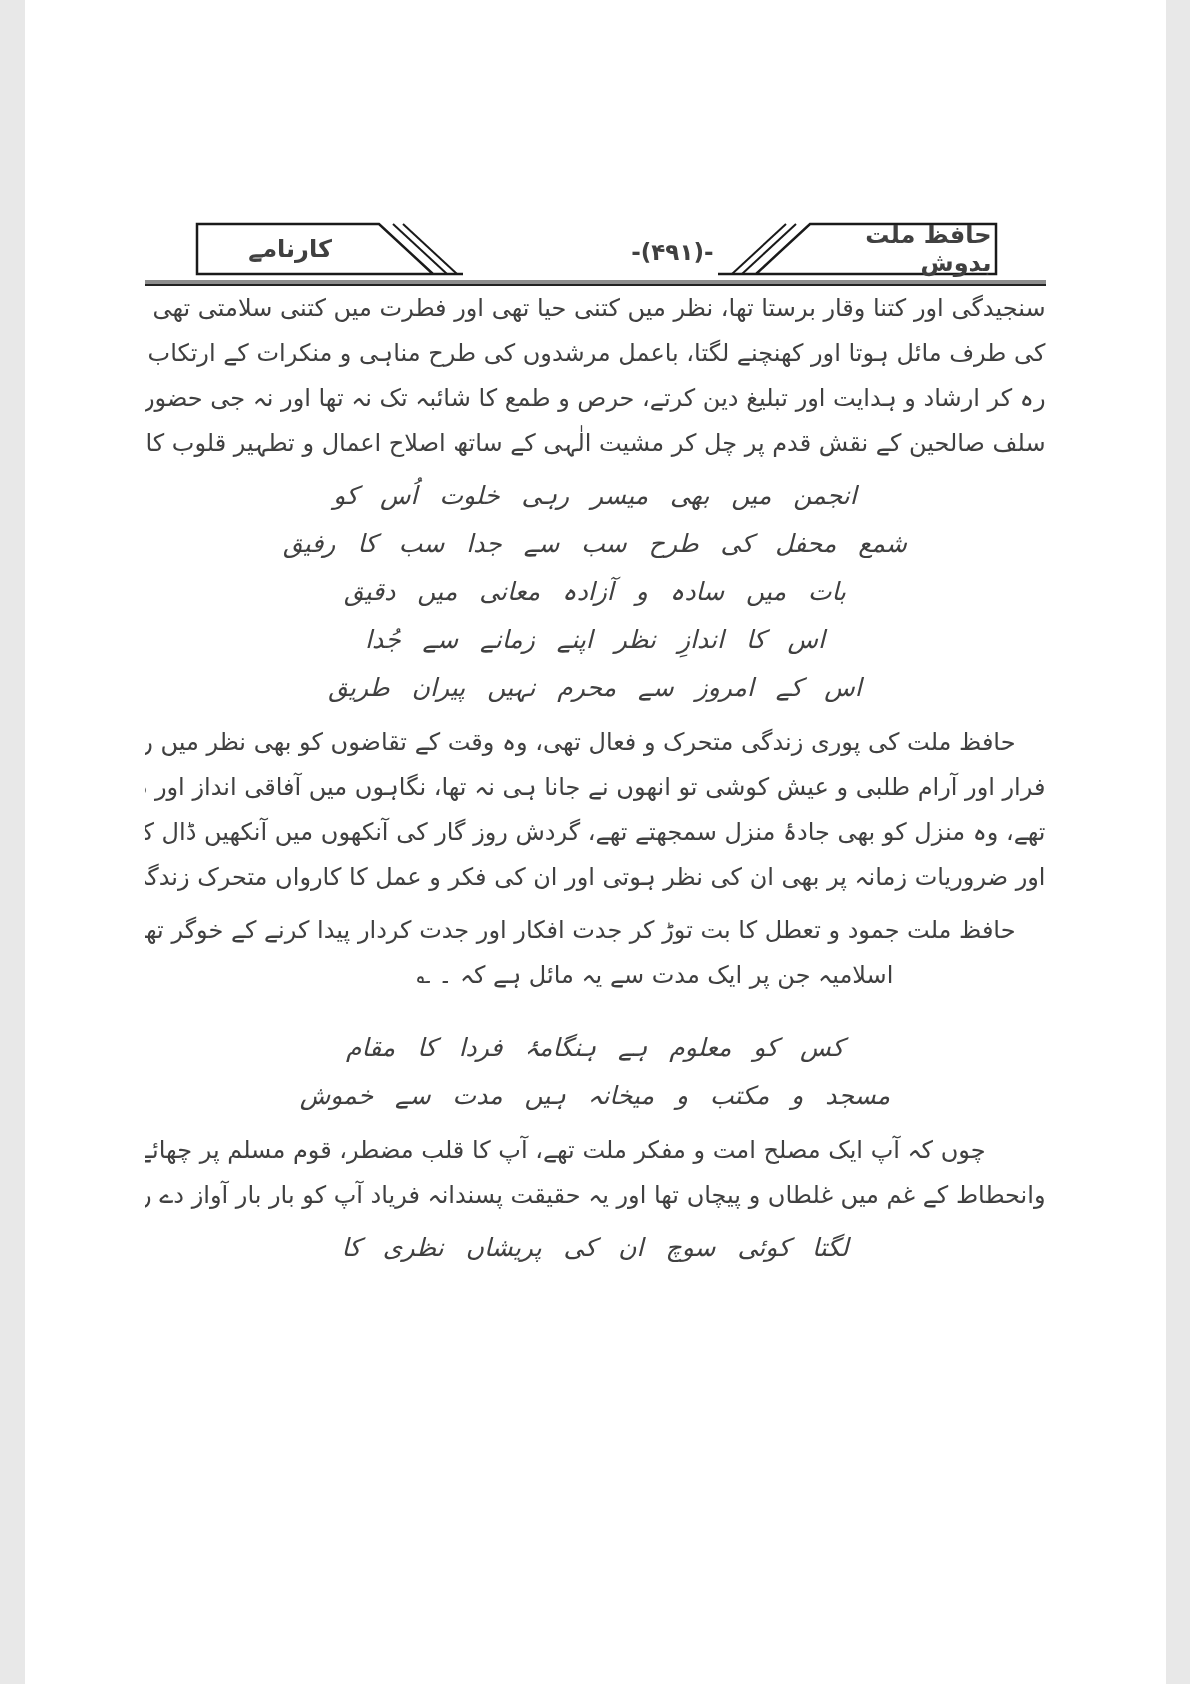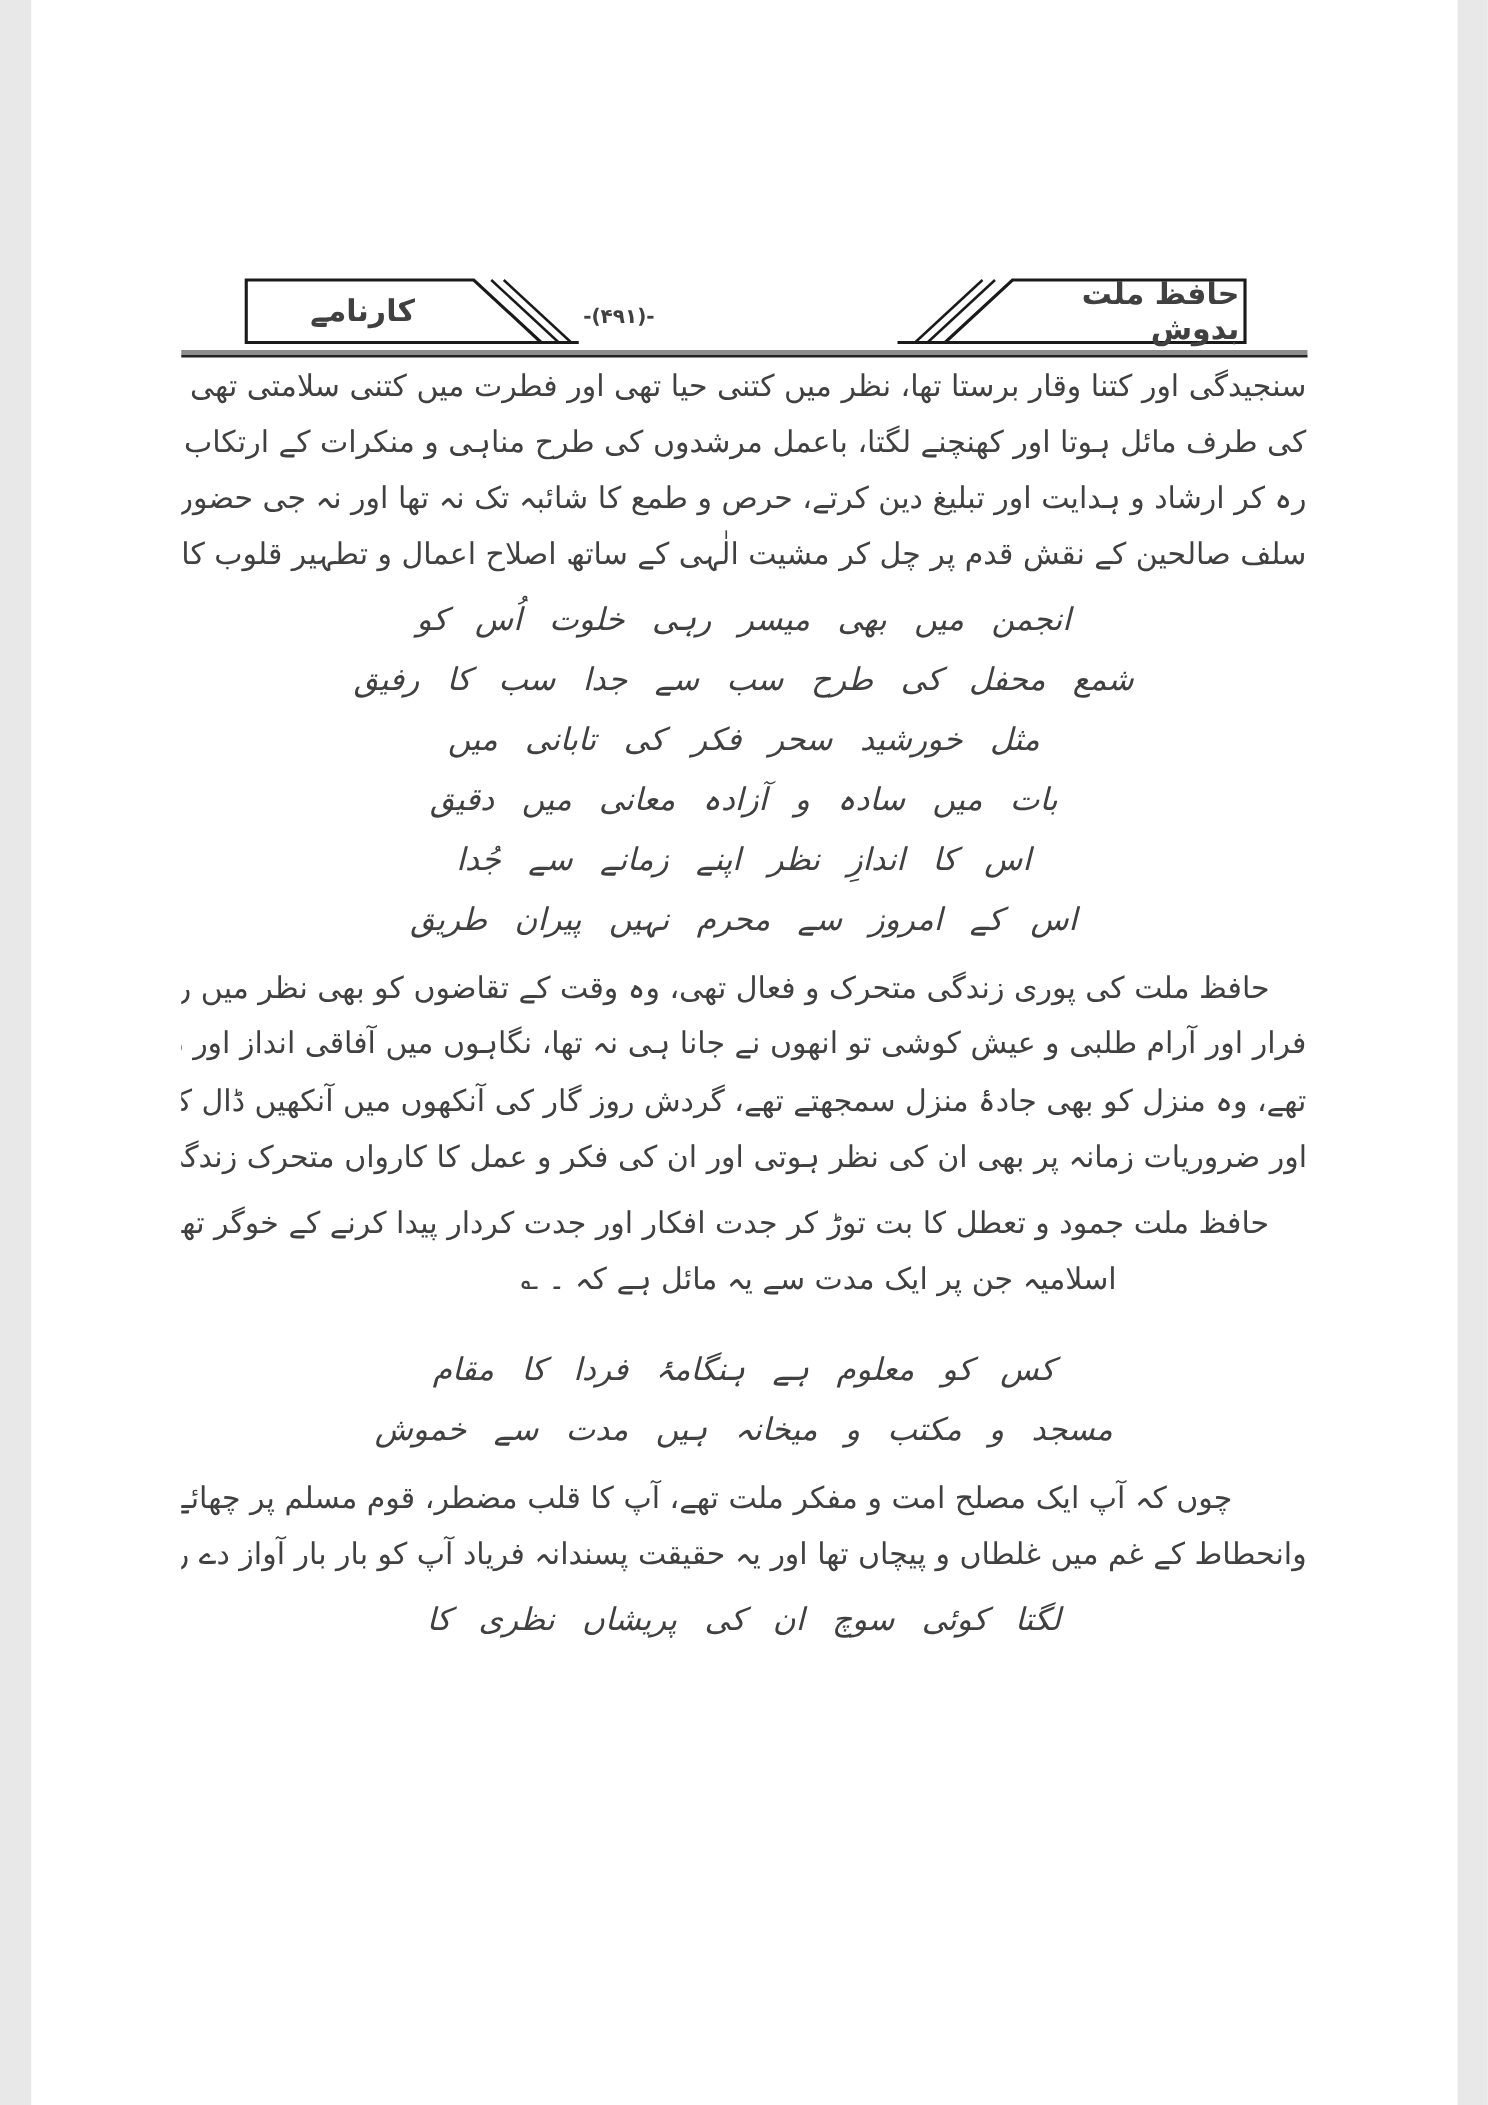--- a/index.html
+++ b/index.html
@@ -40,22 +40,22 @@
     justify-content: center;
     direction: rtl;
     font-size: 24px;
     font-weight: bold;
     letter-spacing: 0.5px;
   }
   .tab-left  .tab-label { left: 8px;  width: 175px; }
   .tab-right .tab-label { right: 6px; width: 185px; }
   .page-number {
     flex: 1 1 auto;
-    text-align: left;
-    font-size: 16px;
+    text-align: right;
+    font-size: 23px;
     font-weight: bold;
     direction: rtl;
     padding-top: 6px;
   }
   .double-rule {
     height: 4px;
     border-top: 4px solid #8d8d8d;
     border-bottom: 2px solid #222222;
     margin-top: 2px;
     width: 100%;
@@ -122,21 +122,20 @@
       <div class="para">
         <div class="line">سنجیدگی اور کتنا وقار برستا تھا، نظر میں کتنی حیا تھی اور فطرت میں کتنی سلامتی تھی کہ جو سامنے آتا، اس کا دل آپ</div>
         <div class="line">کی طرف مائل ہوتا اور کھنچنے لگتا، باعمل مرشدوں کی طرح مناہی و منکرات کے ارتکاب اور بے راہ روی سے دور</div>
         <div class="line">رہ کر ارشاد و ہدایت اور تبلیغ دین کرتے، حرص و طمع کا شائبہ تک نہ تھا اور نہ جی حضوری اور قدم بوسی کی خواہش،</div>
         <div class="line last">سلف صالحین کے نقش قدم پر چل کر مشیت الٰہی کے ساتھ اصلاح اعمال و تطہیر قلوب کا فریضہ انجام دیا۔ ؎</div>
       </div>
 
       <div class="poem">
         <div class="line">انجمن میں بھی میسر رہی خلوت اُس کو</div>
         <div class="line">شمع محفل کی طرح سب سے جدا سب کا رفیق</div>
-        <div class="line">مثل خورشید سحر فکر کی تابانی میں</div>
         <div class="line">بات میں سادہ و آزادہ معانی میں دقیق</div>
         <div class="line">اس کا اندازِ نظر اپنے زمانے سے جُدا</div>
         <div class="line">اس کے امروز سے محرم نہیں پیران طریق</div>
       </div>
 
       <div class="para">
         <div class="line indent-sm">حافظ ملت کی پوری زندگی متحرک و فعال تھی، وہ وقت کے تقاضوں کو بھی نظر میں رکھتے، کشمکش حیات سے</div>
         <div class="line">فرار اور آرام طلبی و عیش کوشی تو انھوں نے جانا ہی نہ تھا، نگاہوں میں آفاقی انداز اور دل میں آفاق گیری کے حوصلے</div>
         <div class="line">تھے، وہ منزل کو بھی جادۂ منزل سمجھتے تھے، گردش روز گار کی آنکھوں میں آنکھیں ڈال کر باتیں کیا کرتے</div>
         <div class="line last">اور ضروریات زمانہ پر بھی ان کی نظر ہوتی اور ان کی فکر و عمل کا کارواں متحرک زندگی کے دوش بدوش چلتا۔ ؎</div>

